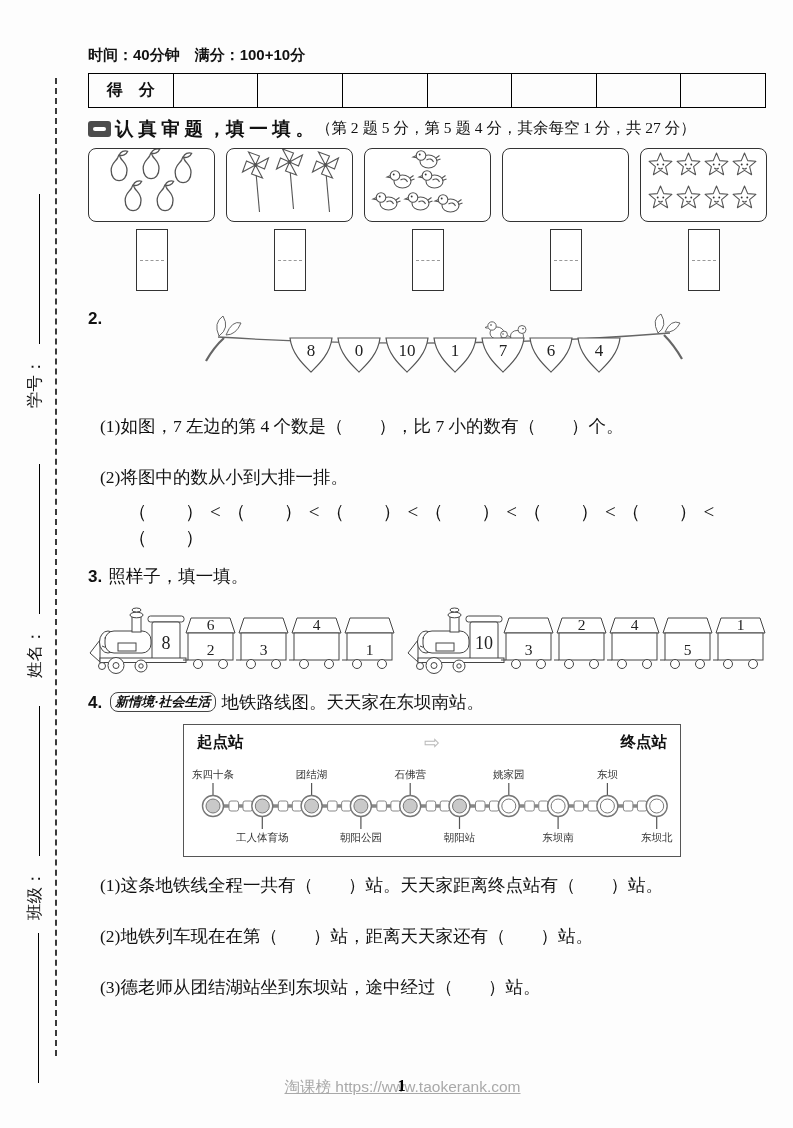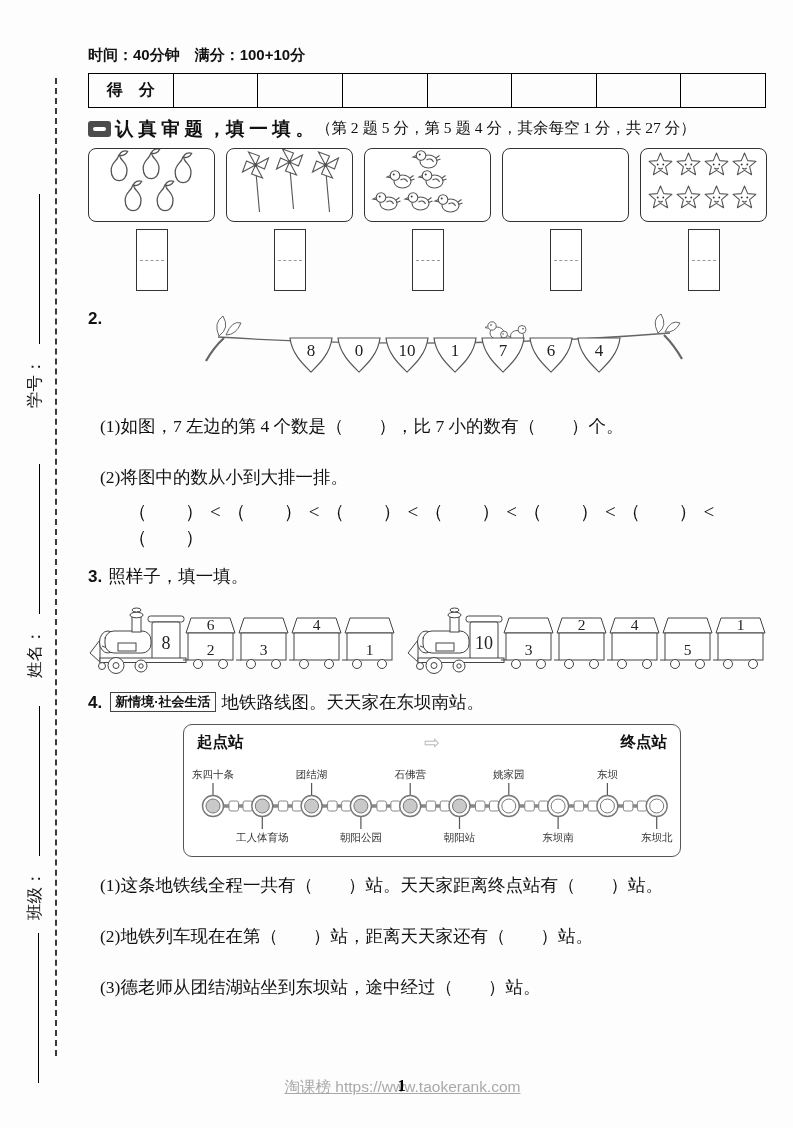--- a/index.html
+++ b/index.html
@@ -40,24 +40,24 @@
   
   .q2-top{display:flex;align-items:flex-start;margin-top:12px;}
   .q2-top .q-num{margin-top:6px;}
   #banner-wrap{margin-left:96px;}
   .sub{margin:27px 0 0 12px;font-size:17.5px;}
   .compare{margin:10px 0 0 40px;font-size:19px;}
   .compare .op{margin:0 6px;}
   
   .trains{display:flex;gap:4px;margin-top:8px;align-items:flex-end;}
   
-  .badge{display:inline-block;border:1.2px solid #444;border-radius:0;padding:0 4px;
-         font-size:13px;font-weight:bold;margin:0 6px 0 2px;vertical-align:2px;
+  .badge{display:inline-block;border:1.2px solid #444;border-radius:8px;padding:0 4px;
+         font-size:13px;font-weight:bold;font-style:italic;margin:0 6px 0 2px;vertical-align:2px;
          font-family:"Liberation Sans",sans-serif;}
-  .map-box{margin:10px 0 0 95px;width:470px;border:1.3px solid #555;border-radius:9px;
+  .map-box{margin:10px 0 0 95px;width:470px;border:1.3px solid #555;border-radius:0;
            padding:6px 13px 2px;background:#fff;}
   .map-head{display:flex;justify-content:space-between;align-items:center;
             font-size:15.5px;font-weight:bold;}
   .map-head .arrow{color:#b8b8b8;font-size:19px;font-weight:normal;}
   
   .footer{position:absolute;left:12px;right:0;bottom:30px;text-align:center;color:#a9a9a9;
           font-family:"Liberation Sans",sans-serif;font-size:15.5px;text-decoration:underline;}
   .footer .pnum{position:absolute;left:50%;transform:translateX(-5px);top:-1px;color:#000;
           font-weight:bold;font-family:"Liberation Serif",serif;font-size:16.5px;}
   svg text{font-family:"Liberation Serif",serif;}

